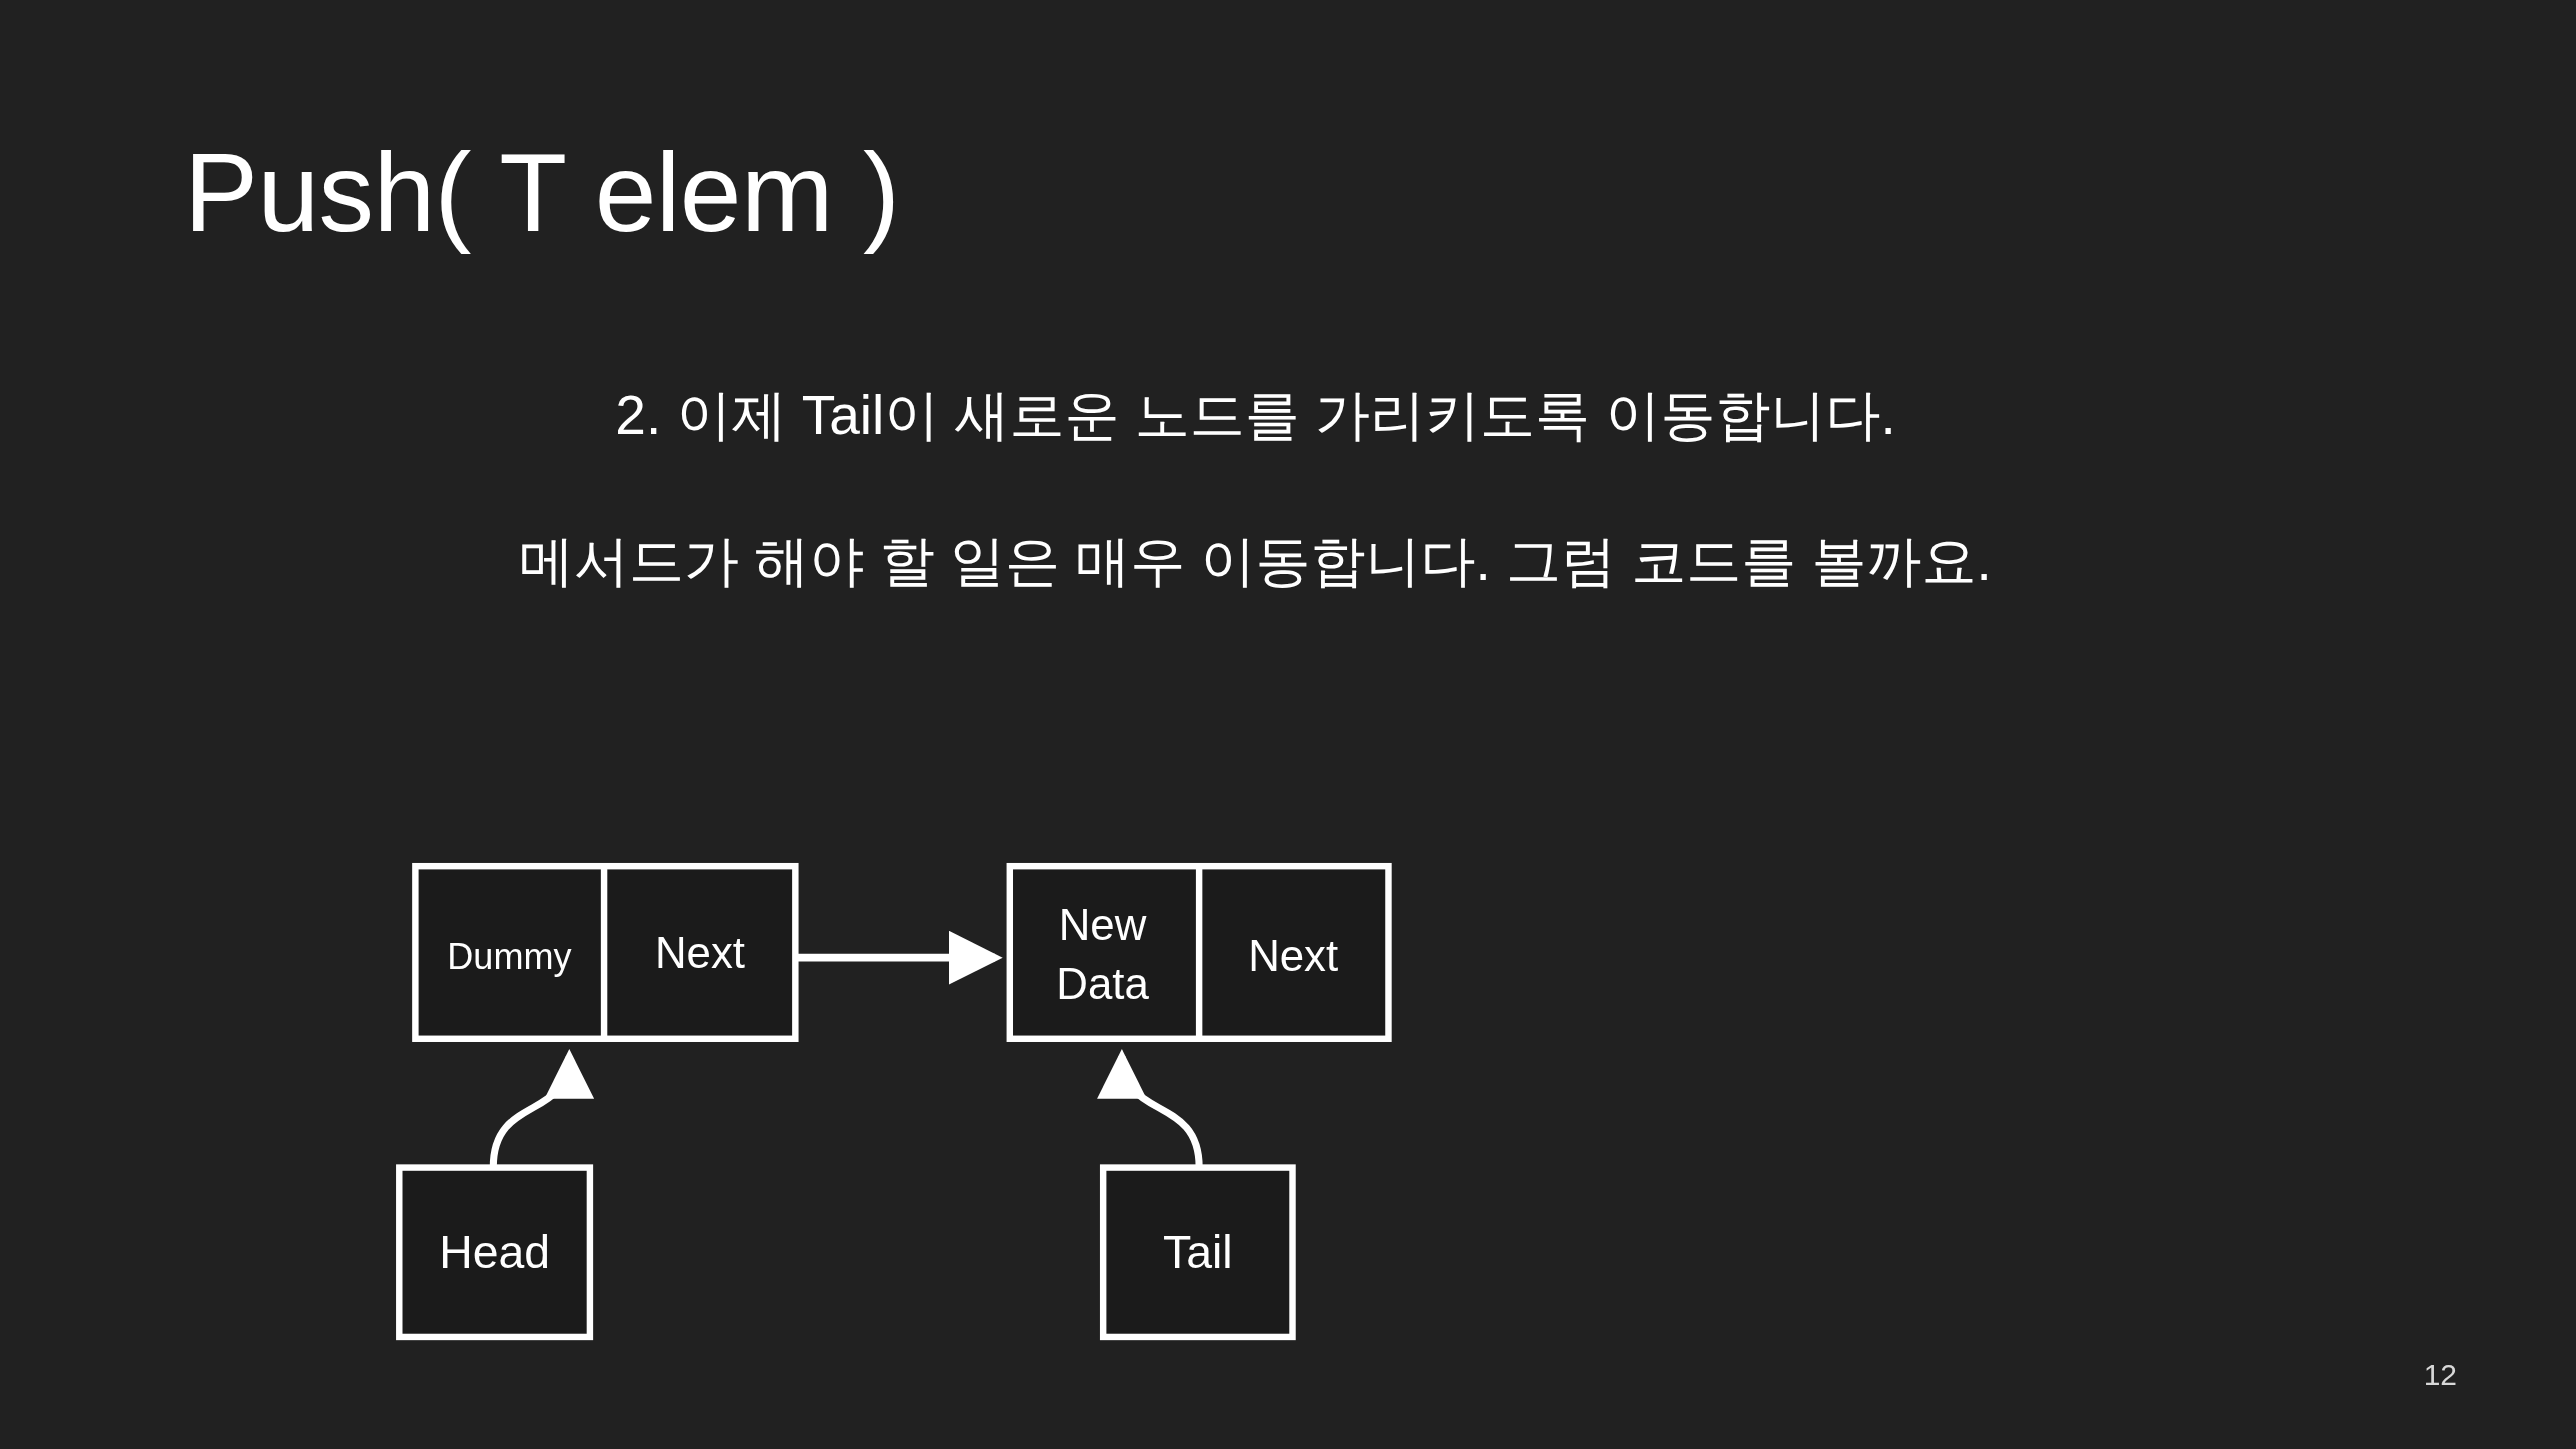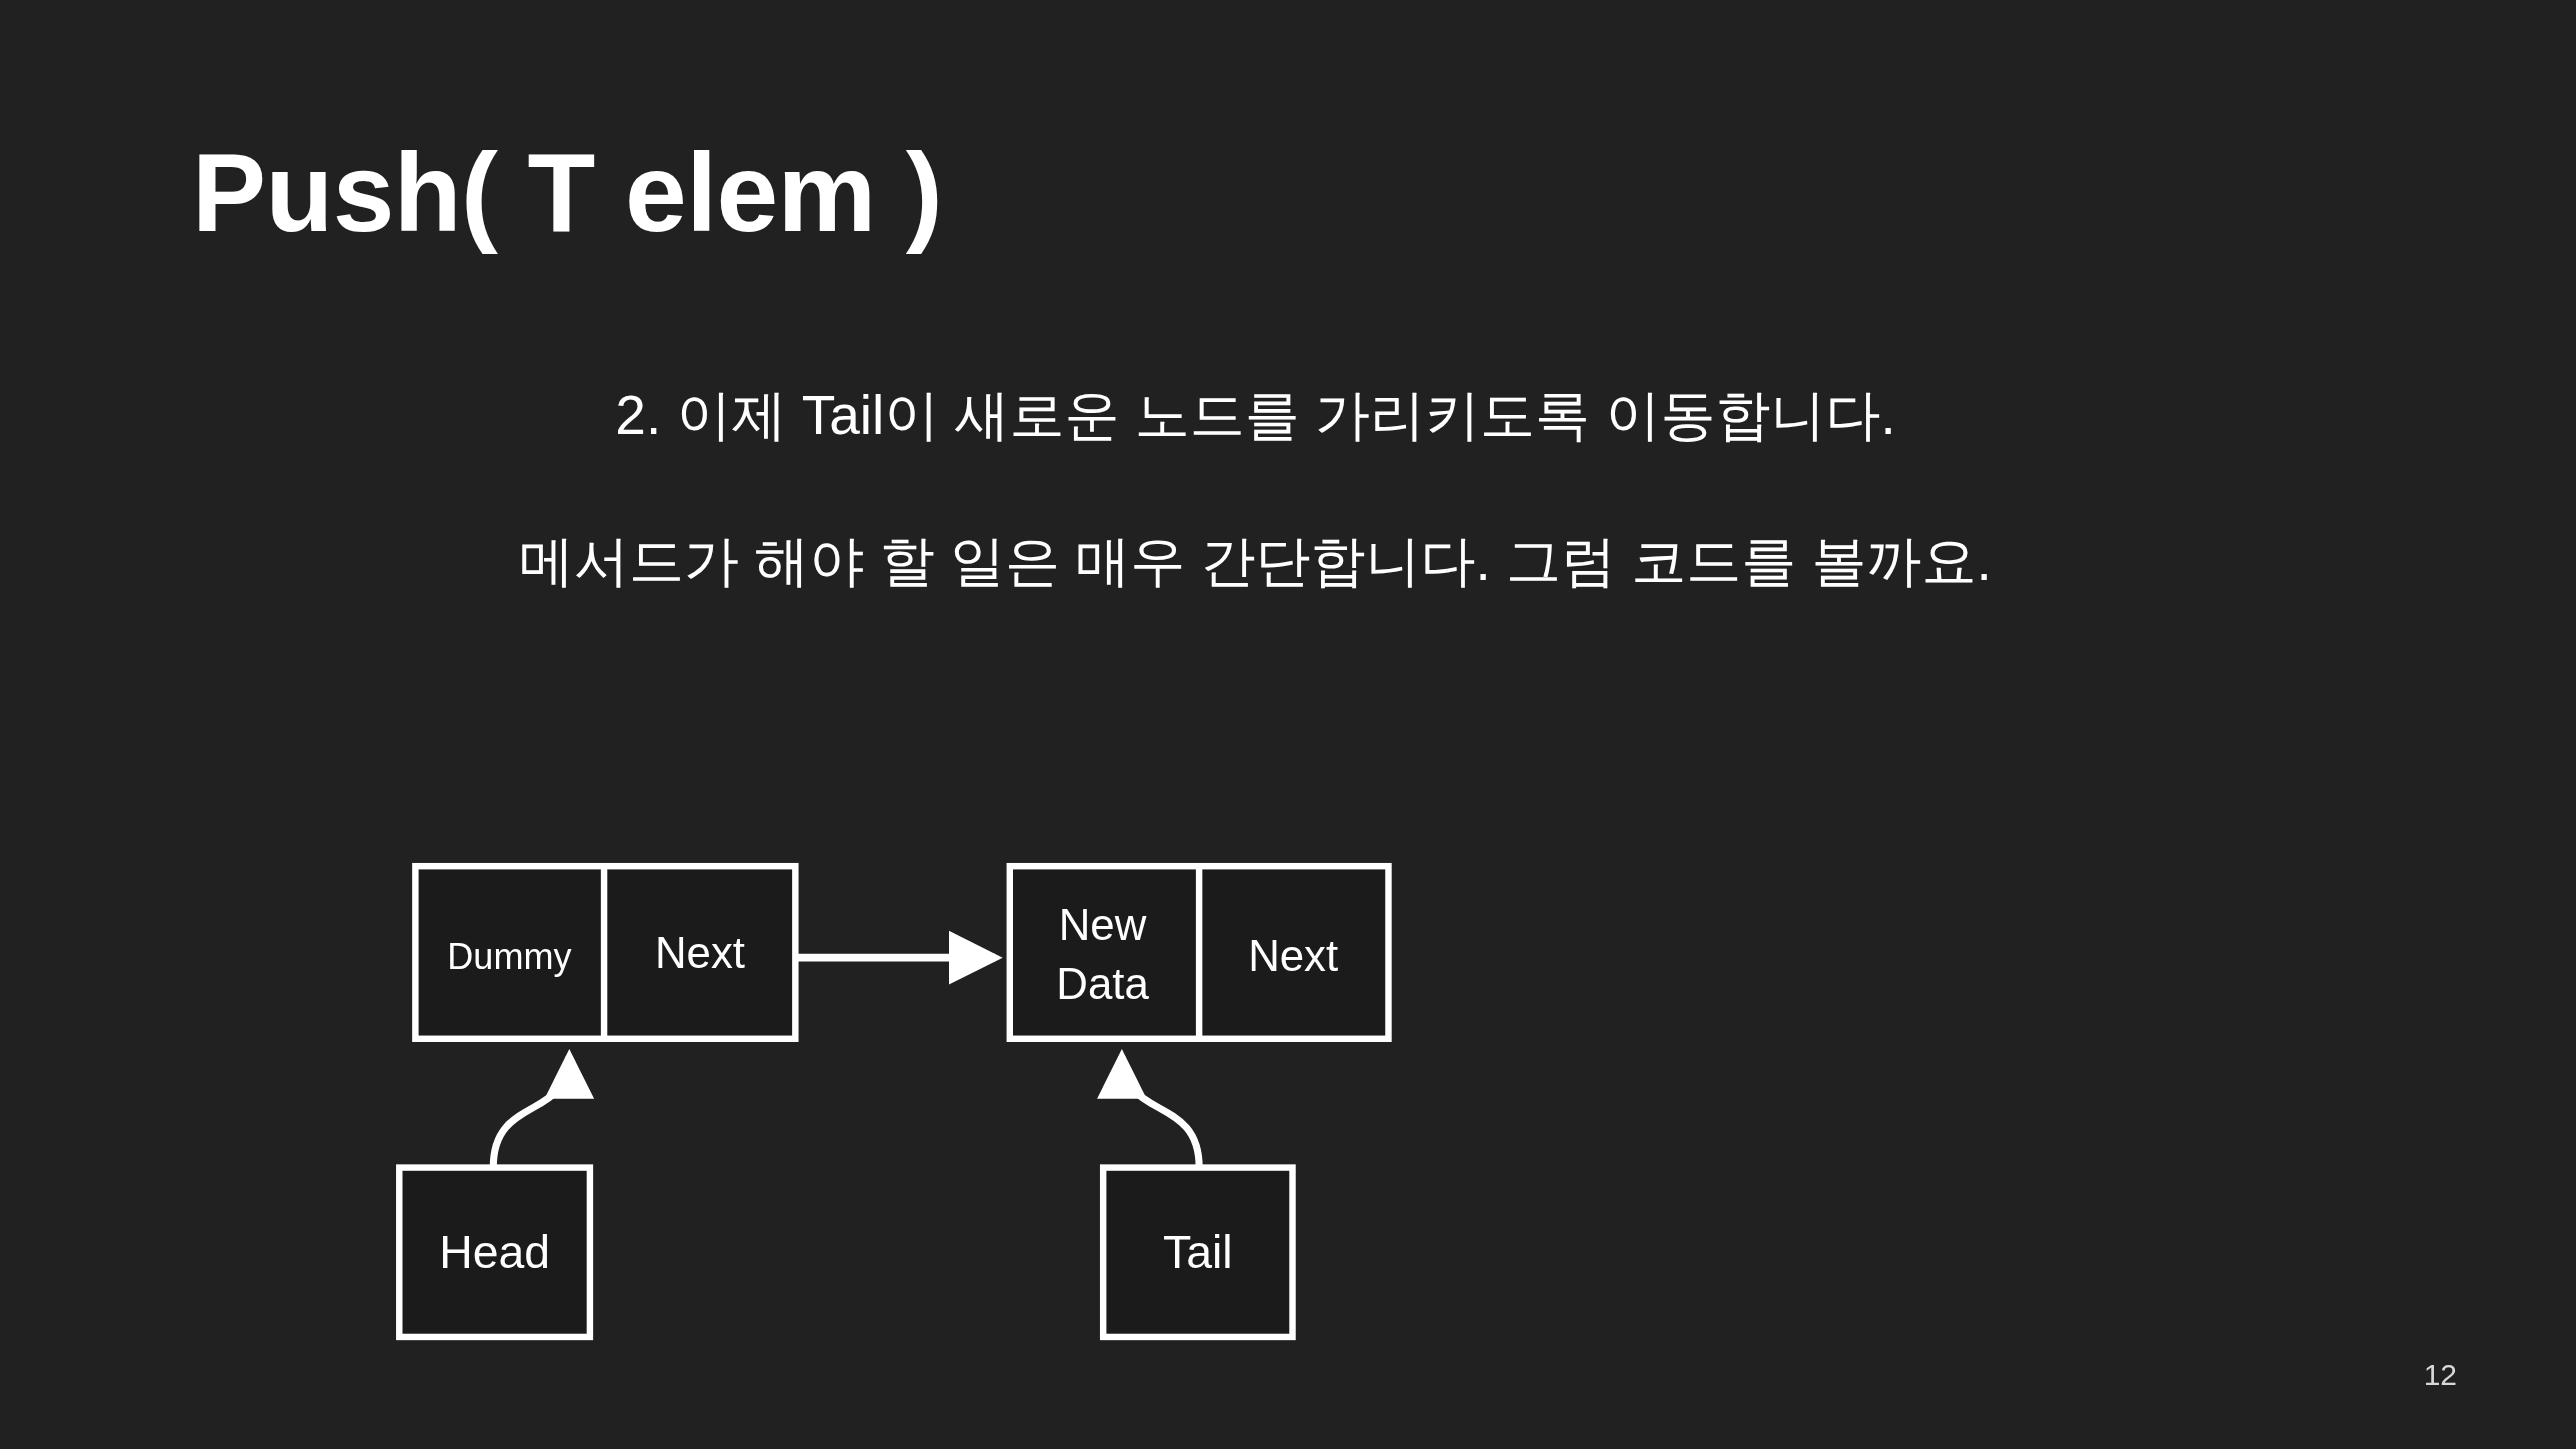--- a/index.html
+++ b/index.html
@@ -19,24 +19,24 @@
 
   .slide {
     position: absolute;
     inset: 0;
     background: #212121;
   }
 
   
   .slide-title {
     position: absolute;
-    left: 192px;
+    left: 184px;
     top: 135px;
     font-size: 111px;
-    font-weight: 700;
+    font-weight: 400;
     line-height: 1.05;
     letter-spacing: -0.6px;
     color: #ffffff;
     white-space: nowrap;
   }
 
   
   .body-block {
     position: absolute;
     left: 193px;
@@ -111,21 +111,21 @@
 </style>
 </head>
 <body>
 
 <div class="slide">
 
   <div class="slide-title">Push( T elem )</div>
 
   <div class="body-block">
     <div class="body-line">2. 이제 Tail이 새로운 노드를 가리키도록 이동합니다.</div>
-    <div class="body-line spacer-above">메서드가 해야 할 일은 매우 간단합니다. 그럼 코드를 볼까요.</div>
+    <div class="body-line spacer-above">메서드가 해야 할 일은 매우 이동합니다. 그럼 코드를 볼까요.</div>
   </div>
 
   <div class="diagram">
     <svg viewBox="0 0 4000 2250" xmlns="http://www.w3.org/2000/svg">
       <defs>
         <marker id="arrowhead" markerWidth="7" markerHeight="7" refX="6" refY="3.5" orient="auto" markerUnits="strokeWidth">
           <path d="M0,0 L7,3.5 L0,7 z" fill="#ffffff"></path>
         </marker>
         <marker id="arrowhead-curve" markerWidth="7" markerHeight="7" refX="6" refY="3.5" orient="auto" markerUnits="strokeWidth">
           <path d="M0,0 L7,3.5 L0,7 z" fill="#ffffff"></path>

